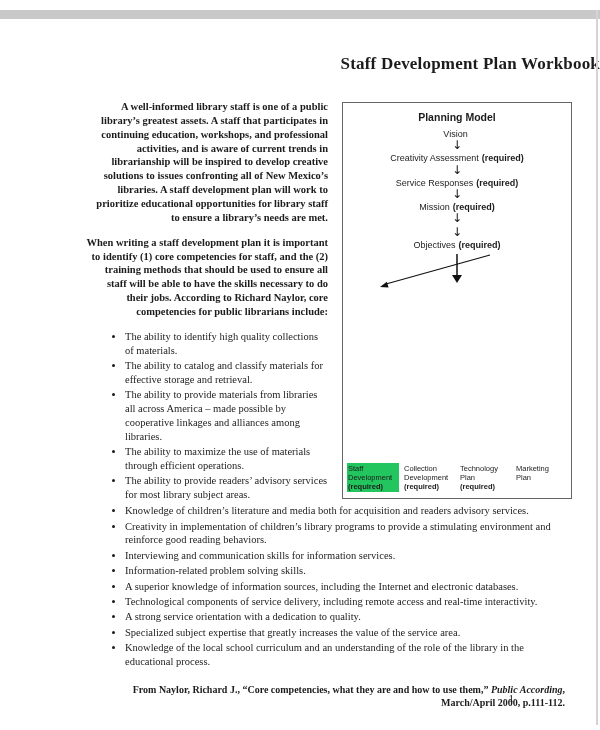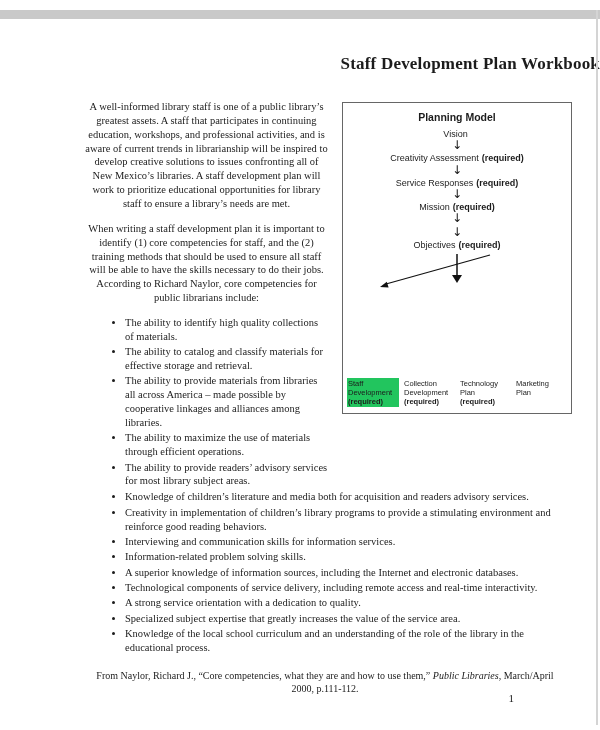--- a/index.html
+++ b/index.html
@@ -32,41 +32,41 @@
     font-size: 17px;
     font-weight: bold;
     letter-spacing: 0.2px;
   }
   .content {
     position: relative;
     margin: 0 28px 0 85px;
     font-size: 10.5px;
     line-height: 1.32;
   }
-  .content p { margin: 0 0 11px 0; text-align: center; }
+  .content p { margin: 0 0 11px 0; text-align: right; font-weight: bold; }
   .narrow { margin-right: 244px !important; }
   ul.bullets {
     margin: 0 0 2px 0;
     padding-left: 40px;
     list-style-type: disc;
   }
   ul.bullets li { margin-bottom: 1.5px; }
   ul.bullets.narrow-list { margin-right: 244px; }
   .citation { margin-top: 14px !important; font-size: 10px; width: 480px; }
   .page-number {
     position: absolute;
     right: 86px; bottom: 26px;
     font-size: 11px;
   }
 
   
   .diagram {
     position: absolute;
     top: 2px; right: 0;
-    width: 230px; height: 312px;
+    width: 230px; height: 397px;
     border: 1px solid #666;
     box-sizing: border-box;
     background: #ffffff;
     font-family: "Liberation Sans", sans-serif;
     display: flex;
     flex-direction: column;
     align-items: stretch;
     padding: 8px 4px 6px 4px;
   }
   .diagram-title {
@@ -186,17 +186,17 @@
       <li>Creativity in implementation of children’s library programs to provide a stimulating environment and reinforce good reading behaviors.</li>
       <li>Interviewing and communication skills for information services.</li>
       <li>Information-related problem solving skills.</li>
       <li>A superior knowledge of information sources, including the Internet and electronic databases.</li>
       <li>Technological components of service delivery, including remote access and real-time interactivity.</li>
       <li>A strong service orientation with a dedication to quality.</li>
       <li>Specialized subject expertise that greatly increases the value of the service area.</li>
       <li>Knowledge of the local school curriculum and an understanding of the role of the library in the educational process.</li>
     </ul>
 
-    <p class="citation"><span>From Naylor, Richard J., “Core competencies, what they are and how to use them,” </span><i>Public Libraries</i><span>, March/April 2000, p.111-112.</span></p>
+    <p class="citation"><span>From Naylor, Richard J., “Core competencies, what they are and how to use them,” </span><i>Public According</i><span>, March/April 2000, p.111-112.</span></p>
   </div>
 
   <div class="page-number">1</div>
 </div>
 
 </body></html>

